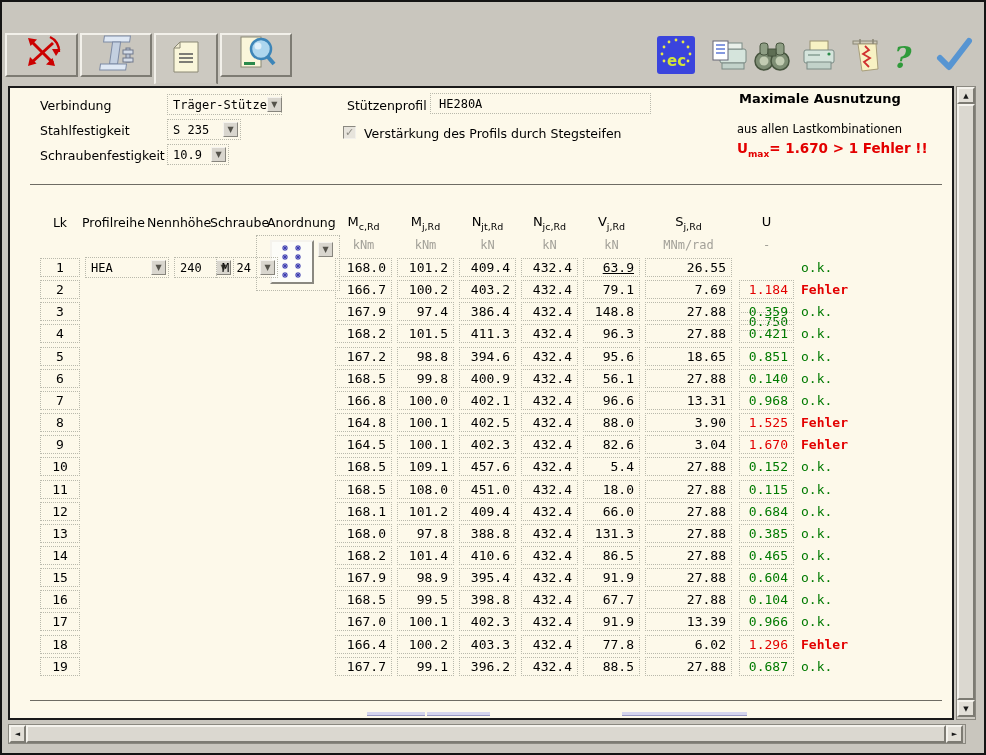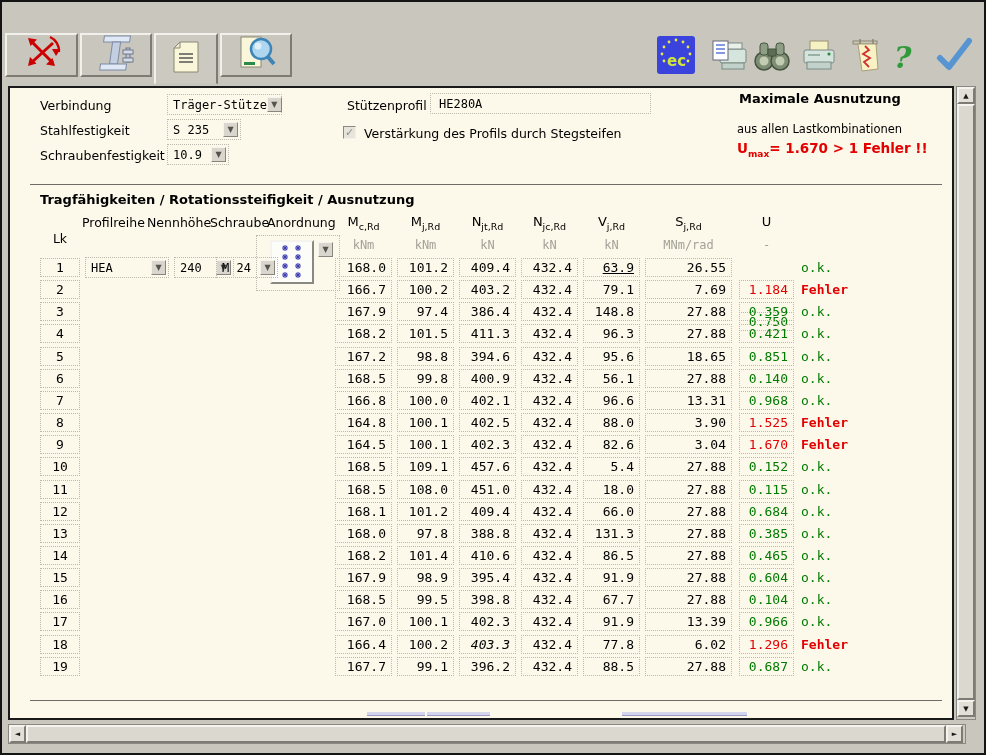--- a/index.html
+++ b/index.html
@@ -220,23 +220,22 @@
 
       <span class="cb" style="left:333px;top:38px;">✓</span>
       <span class="lbl" style="left:354px;top:38px;">Verstärkung des Profils durch Stegsteifen</span>
 
       <span class="lbl bold" style="left:729px;top:3px;font-size:13px;">Maximale Ausnutzung</span>
       <span class="lbl" style="left:727px;top:34px;font-size:11.5px;">aus allen Lastkombinationen</span>
       <span class="lbl bold red" style="left:727px;top:52px;font-size:13.5px;"><span>U</span><sub style="font-size:9px;">max</sub><span>= 1.670  &gt; 1  Fehler !!</span></span>
 
       <div class="sep" style="left:20px;top:96px;width:912px;"></div>
 
-      <span class="lbl bold" style="left:30px;top:104px;font-size:13px;">Tragfähigkeiten / Rotationssteifigkeit / Ausnutzung</span>
-
-      <span class="lbl" style="left:30px;top:127px;width:40px;text-align:center;margin-top:16px;">Lk</span>
+
+      <span class="lbl" style="left:30px;top:127px;width:40px;text-align:center;">Lk</span>
       <span class="lbl" style="left:72px;top:127px;">Profilreihe</span>
       <span class="lbl" style="left:137px;top:127px;">Nennhöhe</span>
       <span class="lbl" style="left:200px;top:127px;">Schraube</span>
       <span class="lbl" style="left:257px;top:127px;">Anordnung</span>
 
       <div class="arr-group" style="left:246px;top:147px;width:84px;height:56px;"></div>
       <div class="arr-btn" style="left:260px;top:152px;width:44px;height:44px;">
         <svg width="40" height="40" viewBox="0 0 40 40">
           <defs>
               <g id="ast" stroke="#3a3ab0" stroke-width="1.1">
@@ -435,21 +434,21 @@
           <div class="cell num" style="left: 387px; top: 524px; width: 57px;">100.1</div>
           <div class="cell num" style="left: 449px; top: 524px; width: 57px;">402.3</div>
           <div class="cell num" style="left: 511px; top: 524px; width: 57px;">432.4</div>
           <div class="cell num" style="left: 573px; top: 524px; width: 57px;">91.9</div>
           <div class="cell num" style="left: 635px; top: 524px; width: 87px;">13.39</div>
           <div class="cell num green" style="left: 729px; top: 524px; width: 55px;">0.966</div>
           <div class="status green" style="left: 791px; top: 526px;">o.k.</div>
           <div class="cell lk" style="left: 30px; top: 547px; width: 40px;">18</div>
           <div class="cell num" style="left: 325px; top: 547px; width: 57px;">166.4</div>
           <div class="cell num" style="left: 387px; top: 547px; width: 57px;">100.2</div>
-          <div class="cell num" style="left: 449px; top: 547px; width: 57px; font-style: italic;">403.3</div>
+          <div class="cell num" style="left: 449px; top: 547px; width: 57px;">403.3</div>
           <div class="cell num" style="left: 511px; top: 547px; width: 57px;">432.4</div>
           <div class="cell num" style="left: 573px; top: 547px; width: 57px;">77.8</div>
           <div class="cell num" style="left: 635px; top: 547px; width: 87px;">6.02</div>
           <div class="cell num red" style="left: 729px; top: 547px; width: 55px;">1.296</div>
           <div class="status red" style="left: 791px; top: 549px;">Fehler</div>
           <div class="cell lk" style="left: 30px; top: 569px; width: 40px;">19</div>
           <div class="cell num" style="left: 325px; top: 569px; width: 57px;">167.7</div>
           <div class="cell num" style="left: 387px; top: 569px; width: 57px;">99.1</div>
           <div class="cell num" style="left: 449px; top: 569px; width: 57px;">396.2</div>
           <div class="cell num" style="left: 511px; top: 569px; width: 57px;">432.4</div>

